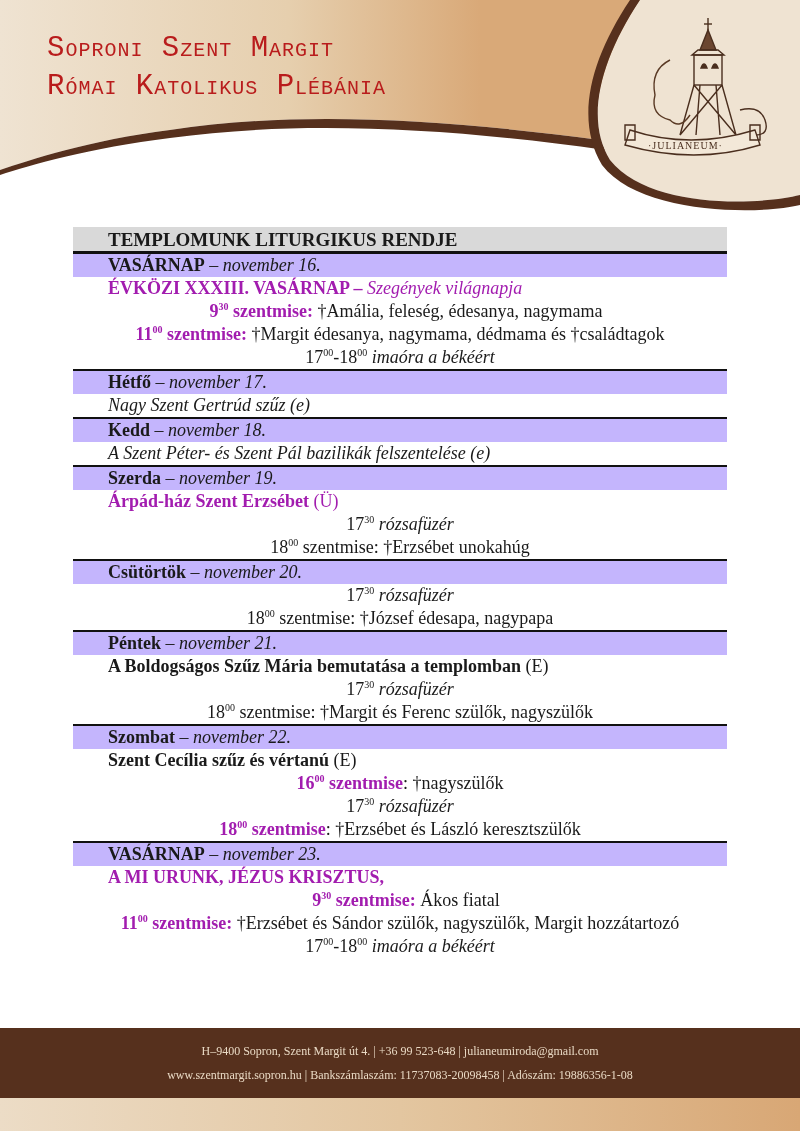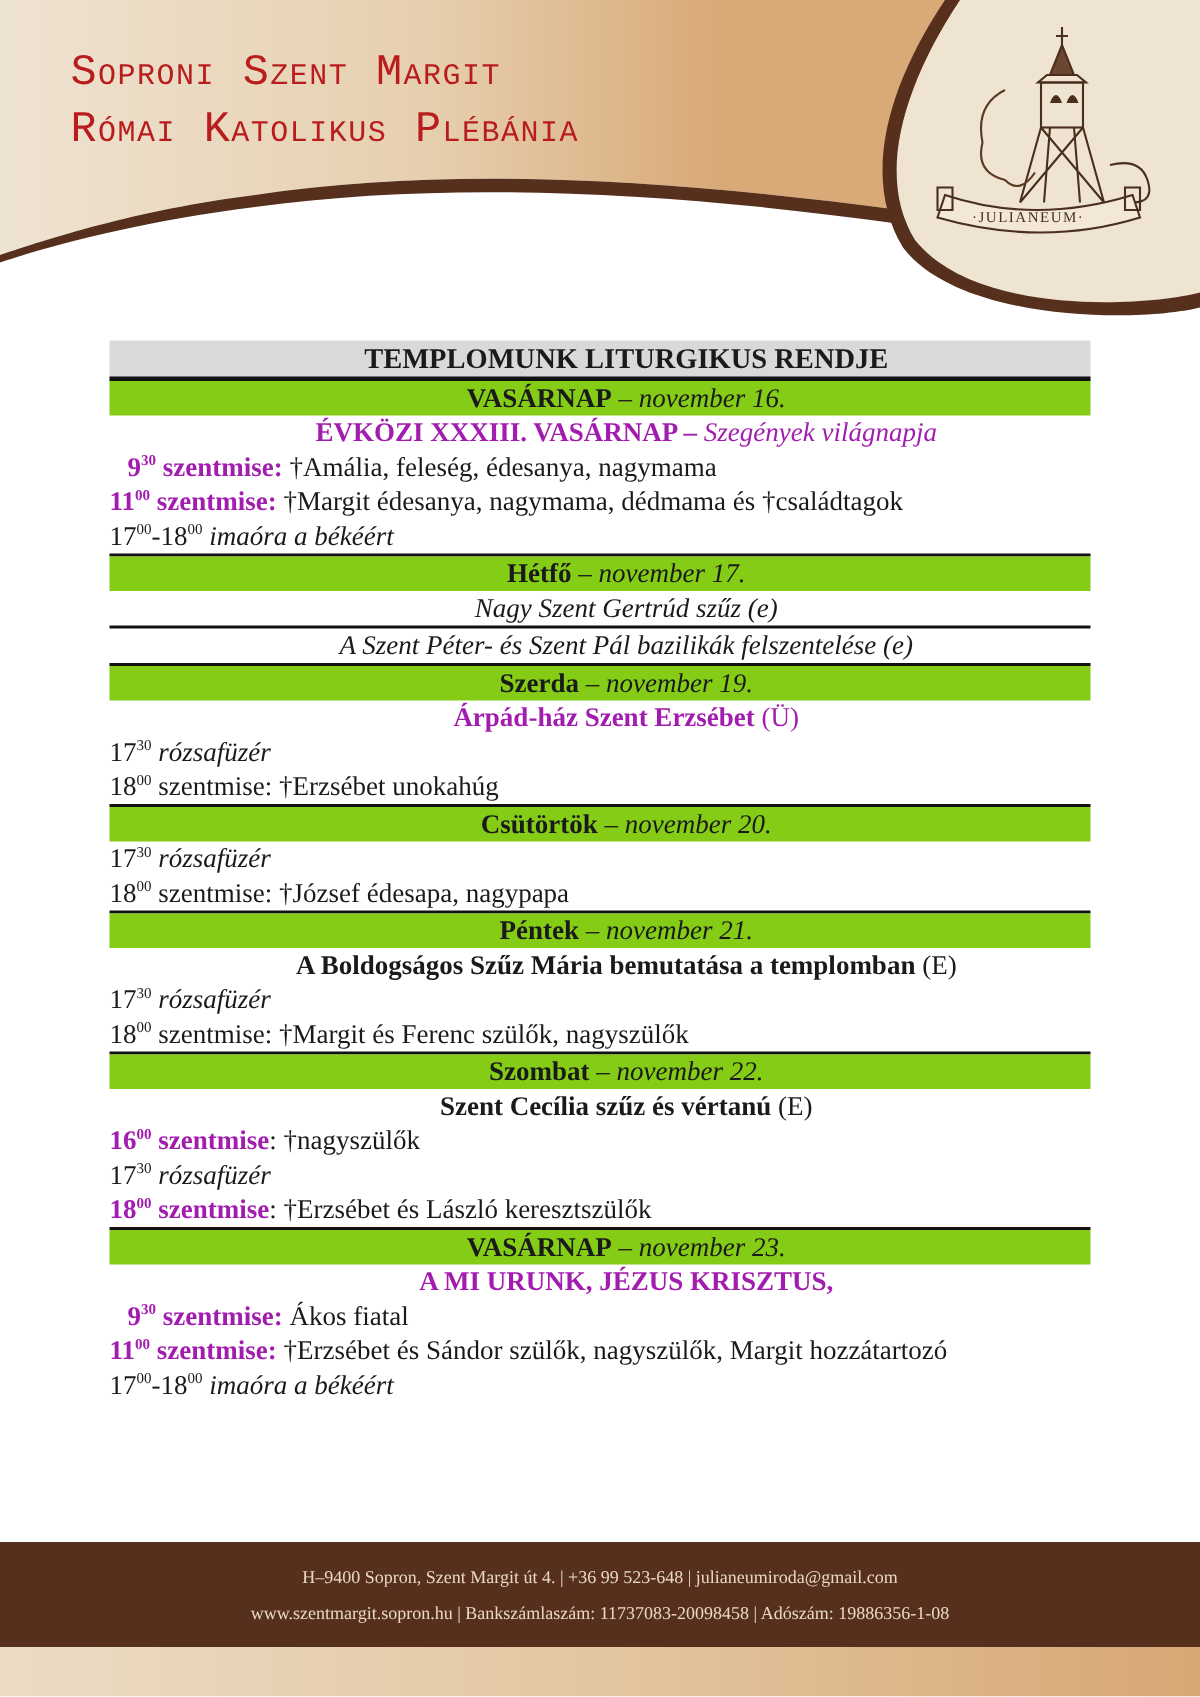--- a/index.html
+++ b/index.html
@@ -3,29 +3,29 @@
 <meta charset="utf-8">
 <style>
   html,body{margin:0;padding:0;}
   body{width:800px;height:1131px;position:relative;overflow:hidden;background:#fff;font-family:"Liberation Serif","DejaVu Serif",serif;color:#1a1a1a;}
   .header-bg{position:absolute;left:0;top:0;width:800px;height:220px;}
   .title{position:absolute;left:47px;top:30px;font-family:Liberation Mono, monospace;color:#b91c1c;font-size:29px;line-height:38px;letter-spacing:1px;font-variant:small-caps;}
   .title div{white-space:nowrap;}
   .logo{position:absolute;left:600px;top:10px;width:185px;height:160px;}
   .logo-text{position:absolute;left:648px;top:140px;font-size:10px;color:#4a2e1e;letter-spacing:1px;font-family:"Liberation Serif",serif;}
   .table{position:absolute;left:73px;top:227px;width:654px;}
-  .row{text-align:center;font-size:18px;line-height:24px;padding-left:35px;}
+  .row{font-size:18px;line-height:24px;padding-left:35px;}
   .caption{background:#d9d9d9;font-weight:bold;font-size:19px;height:24px;line-height:26px;border-bottom:3px solid #111;}
-  .dayrow{background:#84cc16;height:23px;line-height:23px;font-size:18px;}
+  .dayrow{background:#c4b5fd;height:23px;line-height:23px;font-size:18px;}
   .dayrow b{font-weight:bold;}
   .dayrow i{font-style:italic;}
   .feast{font-size:18px;line-height:23px;}
   .red{color:#a21caf;}
   .feast.it{font-style:italic;}
-  .line{text-align:left;font-size:18px;line-height:23px;padding-left:0;white-space:nowrap;}
+  .line{text-align:center;font-size:18px;line-height:23px;padding-left:0;white-space:nowrap;}
   .line.ind{padding-left:12px;}
   .sep{border-bottom:2.5px solid #111;}
   sup{font-size:10px;line-height:0;vertical-align:7px;}
   .it{font-style:italic;}
   .b{font-weight:bold;}
   .footer{position:absolute;left:0;top:1028px;width:800px;height:70px;background:#56301d;color:#e9d9c4;text-align:center;font-family:"Liberation Serif",serif;font-size:12px;line-height:24px;padding-top:11px;box-sizing:border-box;}
   .footer-grad{position:absolute;left:0;top:1098px;width:800px;height:33px;background:linear-gradient(90deg,#ecdcc6 0%,#e3c6a0 50%,#d8a775 100%);}
 </style>
 </head>
 <body>
@@ -71,20 +71,21 @@
 
   <div class="row dayrow"><b>VASÁRNAP</b> – <i>november 16.</i></div>
   <div class="row feast red b"><span>ÉVKÖZI XXXIII. VASÁRNAP –</span> <i style="font-weight:normal">Szegények világnapja</i></div>
   <div class="line ind"><span class="red b"><span>9</span><sup>30</sup> <span>szentmise:</span></span> <span>†Amália, feleség, édesanya, nagymama</span></div>
   <div class="line"><span class="red b"><span>11</span><sup>00</sup> <span>szentmise:</span></span> <span>†Margit édesanya, nagymama, dédmama és †családtagok</span></div>
   <div class="line sep"><span>17</span><sup>00</sup>-<span>18</span><sup>00</sup> <i>imaóra a békéért</i></div>
 
   <div class="row dayrow"><b>Hétfő</b> – <i>november 17.</i></div>
   <div class="row feast it sep">Nagy Szent Gertrúd szűz (e)</div>
 
+  <div class="row dayrow"><b>Kedd</b> – <i>november 18.</i></div>
   <div class="row feast it sep">A Szent Péter- és Szent Pál bazilikák felszentelése (e)</div>
 
   <div class="row dayrow"><b>Szerda</b> – <i>november 19.</i></div>
   <div class="row feast red b"><span>Árpád-ház Szent Erzsébet</span> <span style="font-weight:normal">(Ü)</span></div>
   <div class="line"><span>17</span><sup>30</sup> <i>rózsafüzér</i></div>
   <div class="line sep"><span>18</span><sup>00</sup> <span>szentmise:</span> <span>†Erzsébet unokahúg</span></div>
 
   <div class="row dayrow"><b>Csütörtök</b> – <i>november 20.</i></div>
   <div class="line"><span>17</span><sup>30</sup> <i>rózsafüzér</i></div>
   <div class="line sep"><span>18</span><sup>00</sup> <span>szentmise:</span> <span>†József édesapa, nagypapa</span></div>

